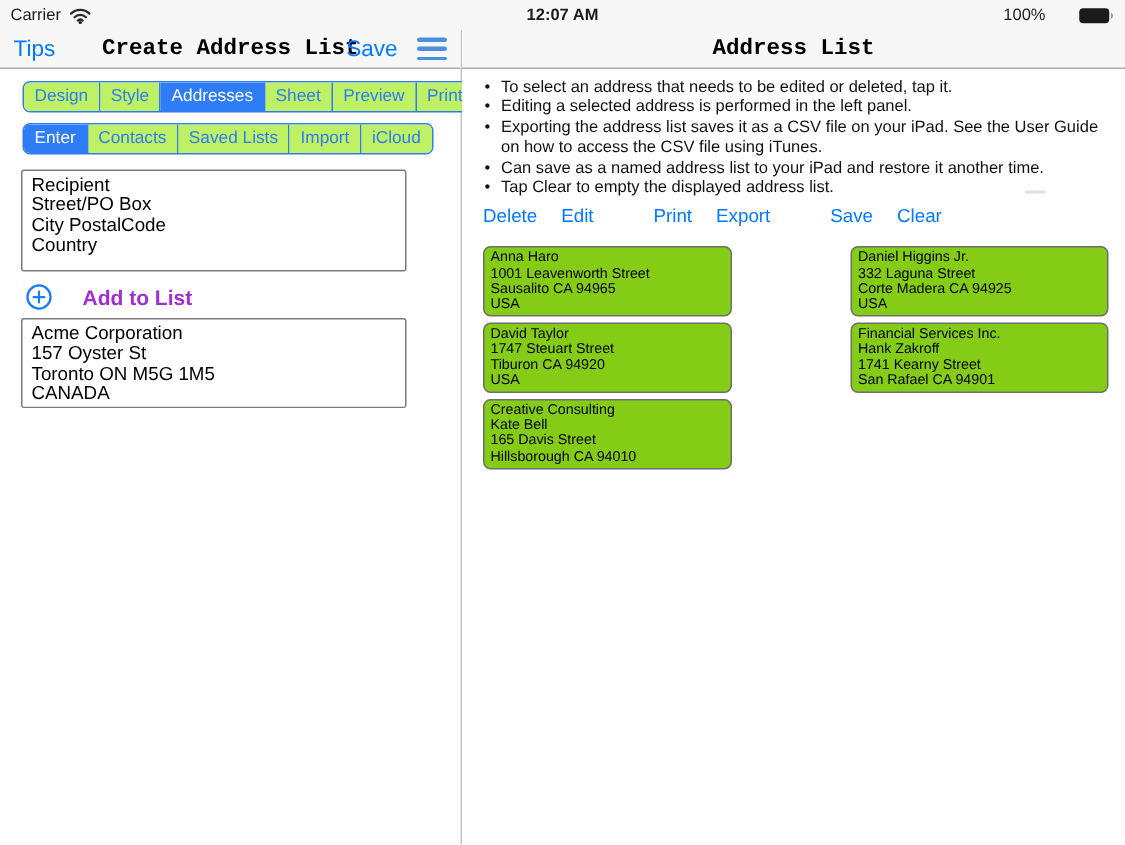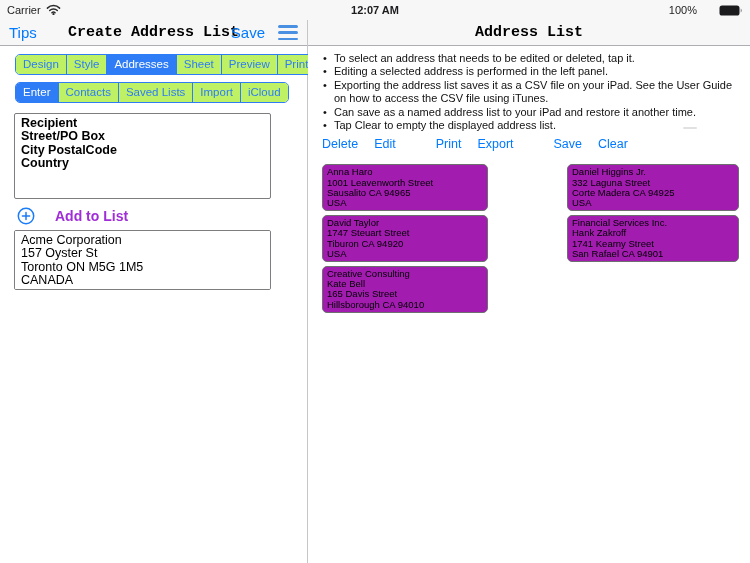--- a/index.html
+++ b/index.html
@@ -11,21 +11,21 @@
     -webkit-font-smoothing:antialiased;
   }
   .screen { width:750px; height:563px; overflow:hidden; position:relative; background:#fff; }
 
   
   .statusbar {
     height:20px; background:#f7f7f8;
     display:flex; align-items:center; justify-content:space-between;
     padding:0 7px; font-size:11px; color:#1c1c1e; position:relative;
   }
-  .sb-left { display:flex; align-items:flex-start; gap:5px; z-index:2; }
+  .sb-left { display:flex; align-items:flex-end; gap:5px; z-index:2; }
   .sb-time {
     position:absolute; left:0; right:0; text-align:center;
     font-weight:700; font-size:11px; color:#1c1c1e;
   }
   .sb-right { display:flex; align-items:center; gap:22px; z-index:2; }
 
   
   .panels { display:flex; height:543px; }
   .panel-left { width:308px; border-right:1px solid #c6c6c8; display:flex; flex-direction:column; background:#fff; }
   .panel-right { flex:1; display:flex; flex-direction:column; background:#fff; position:relative; }
@@ -57,21 +57,21 @@
   }
   .seg:last-child { border-right:none; }
   .seg.sel { background:#2e7cf6; color:#fff; }
 
   textarea.addr {
     display:block; width:257px; margin:10px 0 0 14px;
     border:1px solid #7d7d80; border-radius:2px; background:#fff;
     padding:3px 6px; font-family:"Liberation Sans", sans-serif;
     font-size:12.5px; line-height:13.4px; color:#000; resize:none; outline:none;
   }
-  #entry-area { height:86px;font-weight:bold; }
+  #entry-area { height:68px; }
   #current-area { height:60px; margin-top:5px; }
 
   .add-row {
     display:flex; align-items:center; gap:20px; margin:8px 0 0 17px;
     background:none; border:none; padding:0; cursor:pointer; font-family:inherit;
   }
   .add-label { font-size:14px; font-weight:700; color:#a02dd7; }
 
   
   .right-content { flex:1; padding-left:14px; position:relative; }
@@ -88,21 +88,21 @@
     padding:0; cursor:pointer;
   }
   .gap-sm { margin-left:16px; }
   .gap-lg { margin-left:40px; }
 
   .cards { display:flex; margin-top:13px; }
   .card-col { display:flex; flex-direction:column; gap:4px; }
   .col-a { width:166px; }
   .col-b { width:172px; margin-left:79px; }
   .card {
-    border:1px solid #6e6e70; border-radius:5px; background:#a21caf;
+    border:1px solid #6e6e70; border-radius:5px; background:#84cc16;
     padding:2px 4px; font-size:9.5px; line-height:10.2px; color:#000;
     white-space:pre-line; cursor:pointer;
   }
   .faint-dash { position:absolute; top:107px; left:375px; width:14px; height:2px; background:#e1e1e3; border-radius:1px; }
 </style>
 </head>
 <body>
 
 <div class="screen">
 

